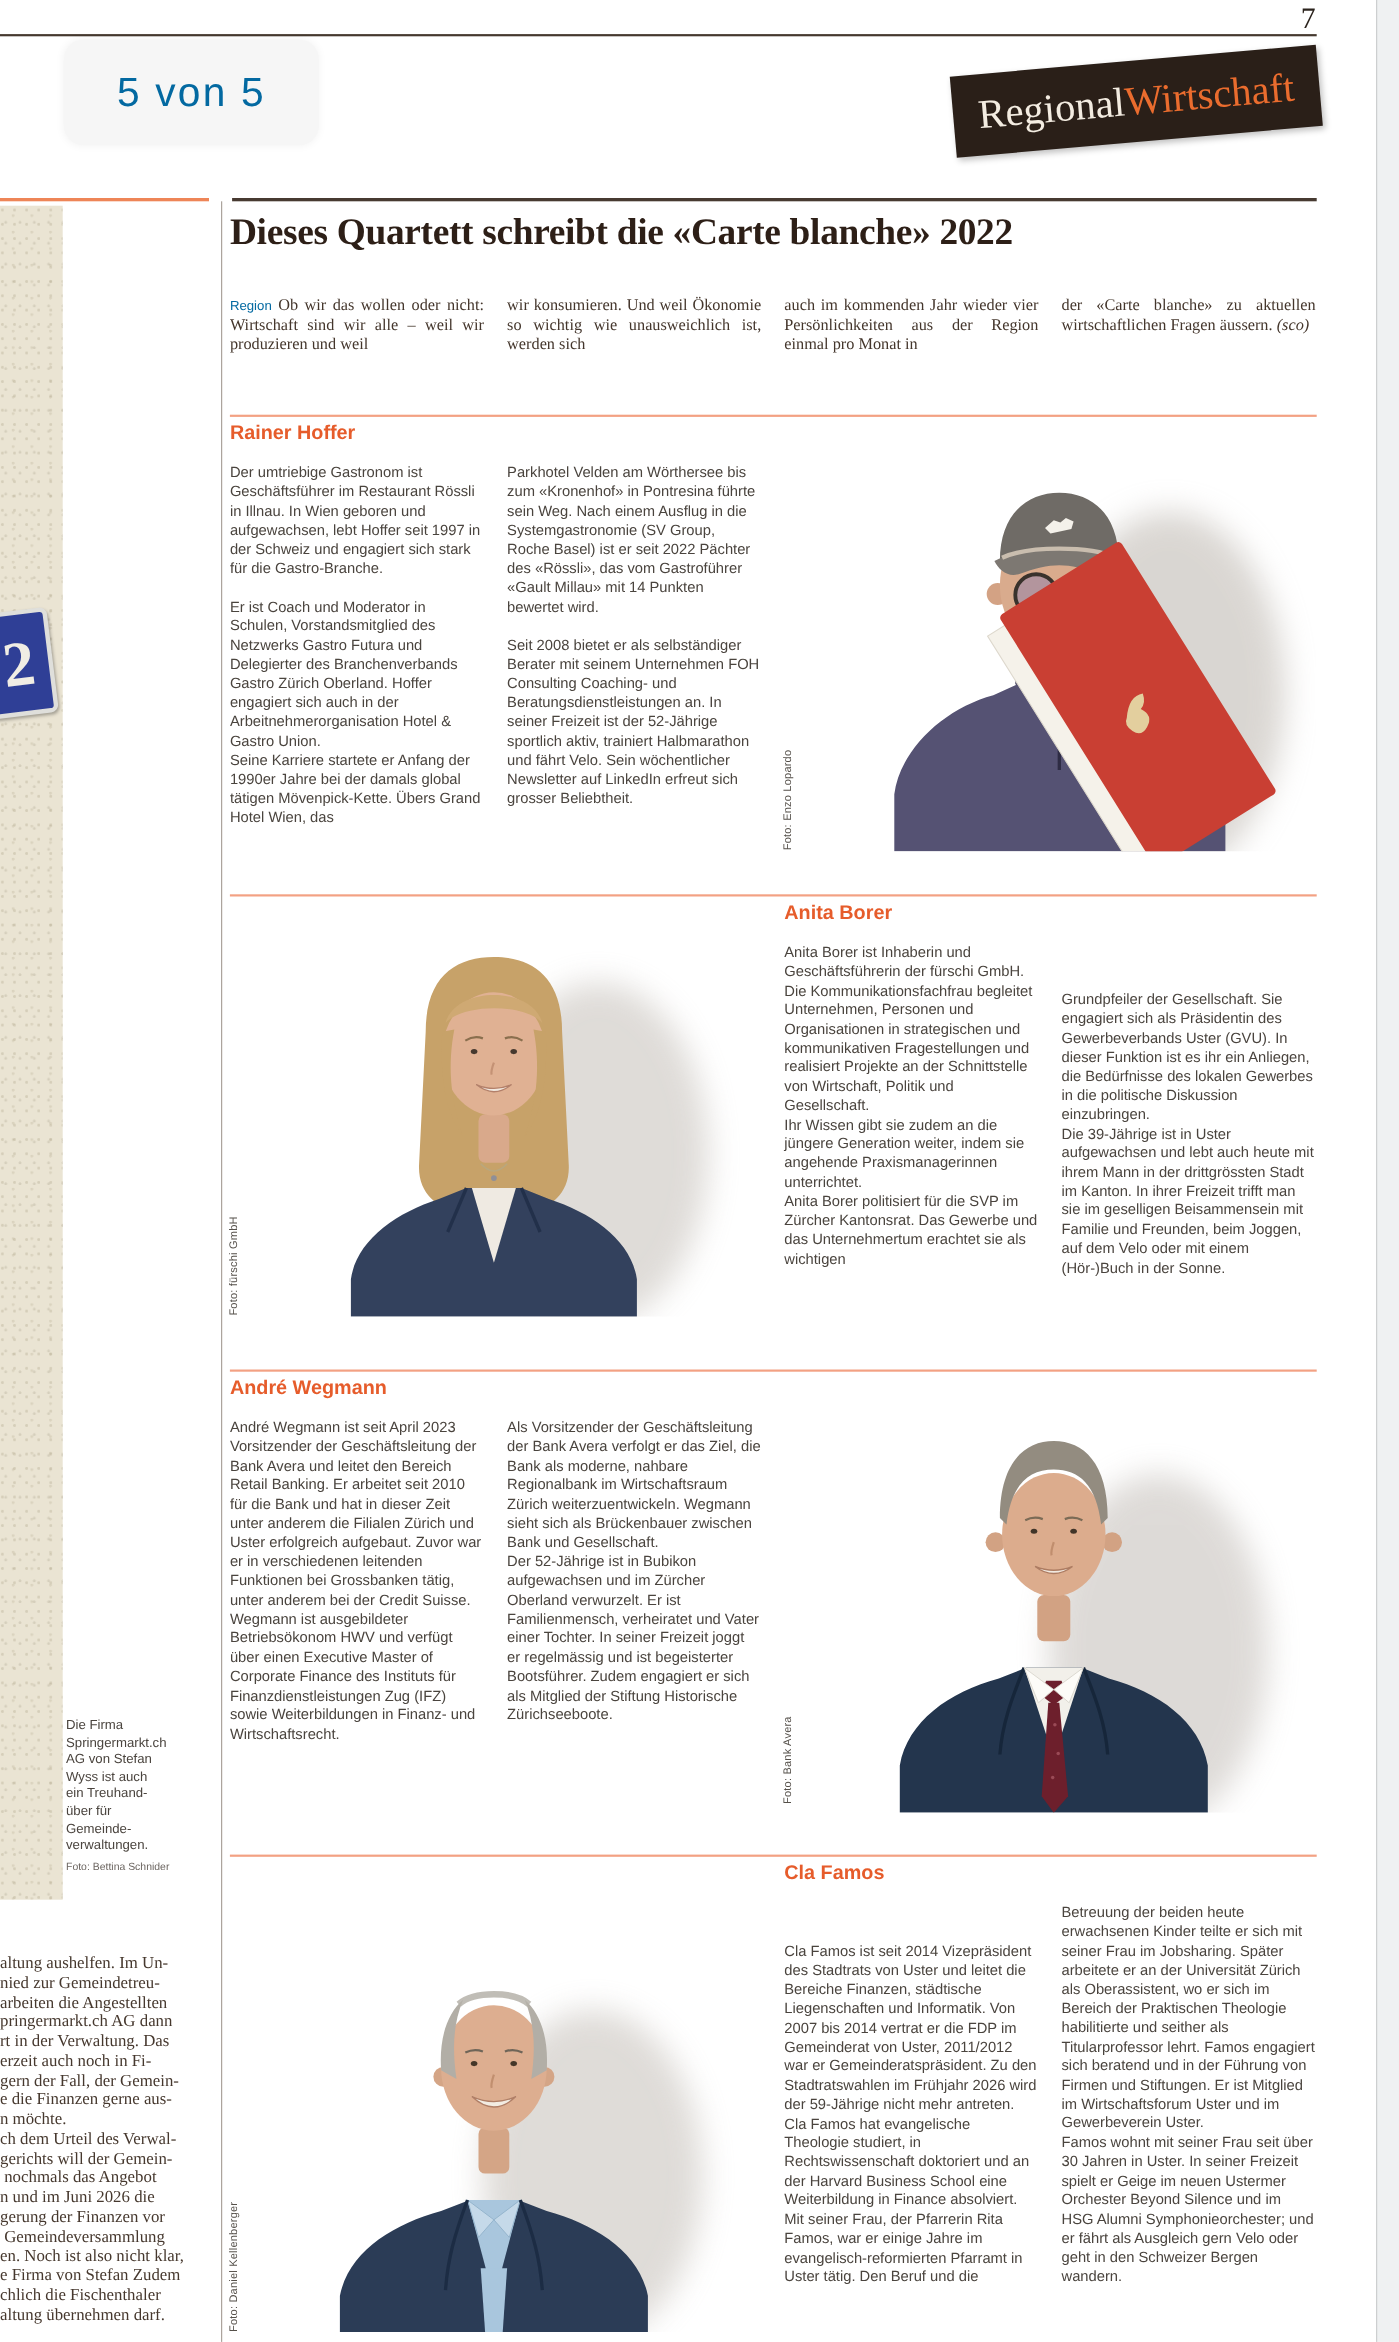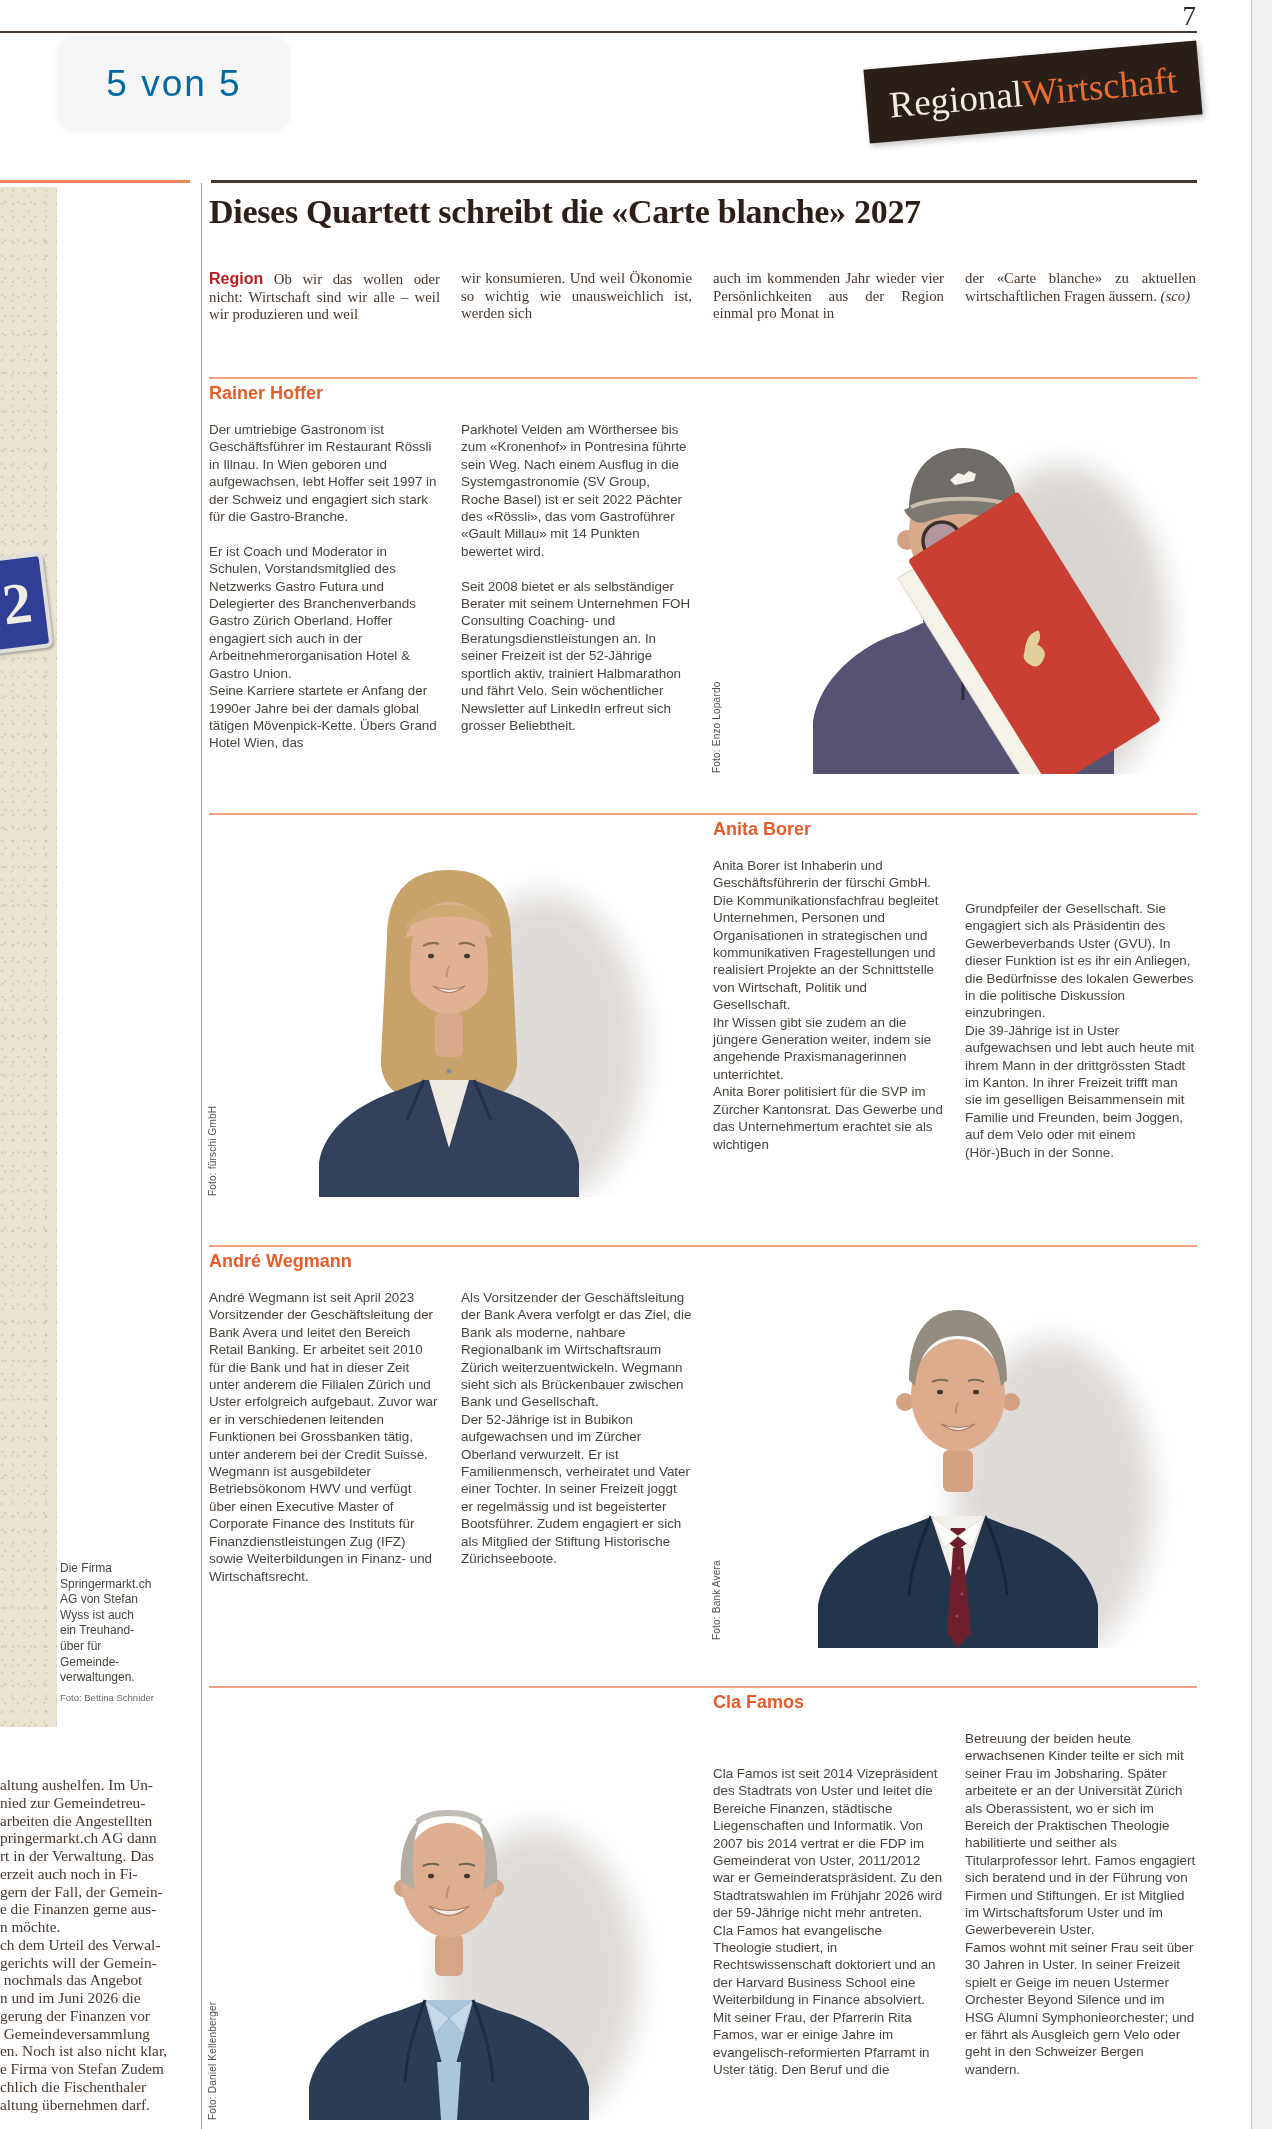--- a/index.html
+++ b/index.html
@@ -26,21 +26,21 @@
   .orange-seg{left:0;top:180px;width:190px;height:3px;background:#ee8557;}
   .dark-seg{left:211px;top:180px;width:986px;height:3px;background:#473a31;}
   .v-divider{left:201px;top:183px;width:1px;height:1946px;background:#a39b93;}
   .sec-rule{width:988px;height:2px;background:#f3a183;}
 
   
   .headline{left:209px;top:193px;width:1000px;font-family:"Liberation Serif",serif;font-weight:700;
             font-size:34px;color:#2d1f17;letter-spacing:-.3px;}
   .icol{width:231px;font-family:"Liberation Serif",serif;font-size:14.8px;line-height:17.6px;
         color:#44362c;text-align:justify;}
-  .kicker{color:#b91c1c;font-family:"Liberation Sans",sans-serif;font-weight:bold;font-size:16px;}
+  .kicker{color:#0369a1;font-family:"Liberation Sans",sans-serif;font-weight:normal;font-size:12px;}
   .byline{font-style:italic;}
 
   
   .heading{font-size:18px;font-weight:bold;color:#e65c2b;}
   .pcol{width:231px;font-size:13.4px;line-height:17.4px;color:#4a443e;white-space:pre-line;}
   .credit{writing-mode:vertical-rl;transform:rotate(180deg);width:14px;font-size:10px;
           color:#55504a;letter-spacing:.2px;white-space:nowrap;}
   .photo-box{overflow:hidden;}
   .photo-box svg{display:block;}
 
@@ -82,21 +82,21 @@
   <div class="abs orange-seg"></div>
   <div class="abs dark-seg"></div>
   <div class="abs v-divider"></div>
 
   <div class="abs left-photo">
     <div class="house-sign">
       <span>2</span>
     </div>
   </div>
 
-  <div class="abs headline">Dieses Quartett schreibt die «Carte blanche» 2027</div>
+  <div class="abs headline">Dieses Quartett schreibt die «Carte blanche» 2022</div>
   <div class="abs icol" style="left:209px;top:270px;">
     <span class="kicker">Region</span>
     <span>Ob wir das wollen oder nicht: Wirtschaft sind wir alle – weil wir produzieren und weil</span>
   </div>
   <div class="abs icol" style="left:461px;top:270px;">wir konsumieren. Und weil Ökonomie so wichtig wie unausweichlich ist, werden sich</div>
   <div class="abs icol" style="left:713px;top:270px;">auch im kommenden Jahr wieder vier Persönlichkeiten aus der Region einmal pro Monat in</div>
   <div class="abs icol" style="left:965px;top:270px;">
     <span>der «Carte blanche» zu aktuellen wirtschaftlichen Fragen äussern.</span>
     <span class="byline">(sco)</span>
   </div>

